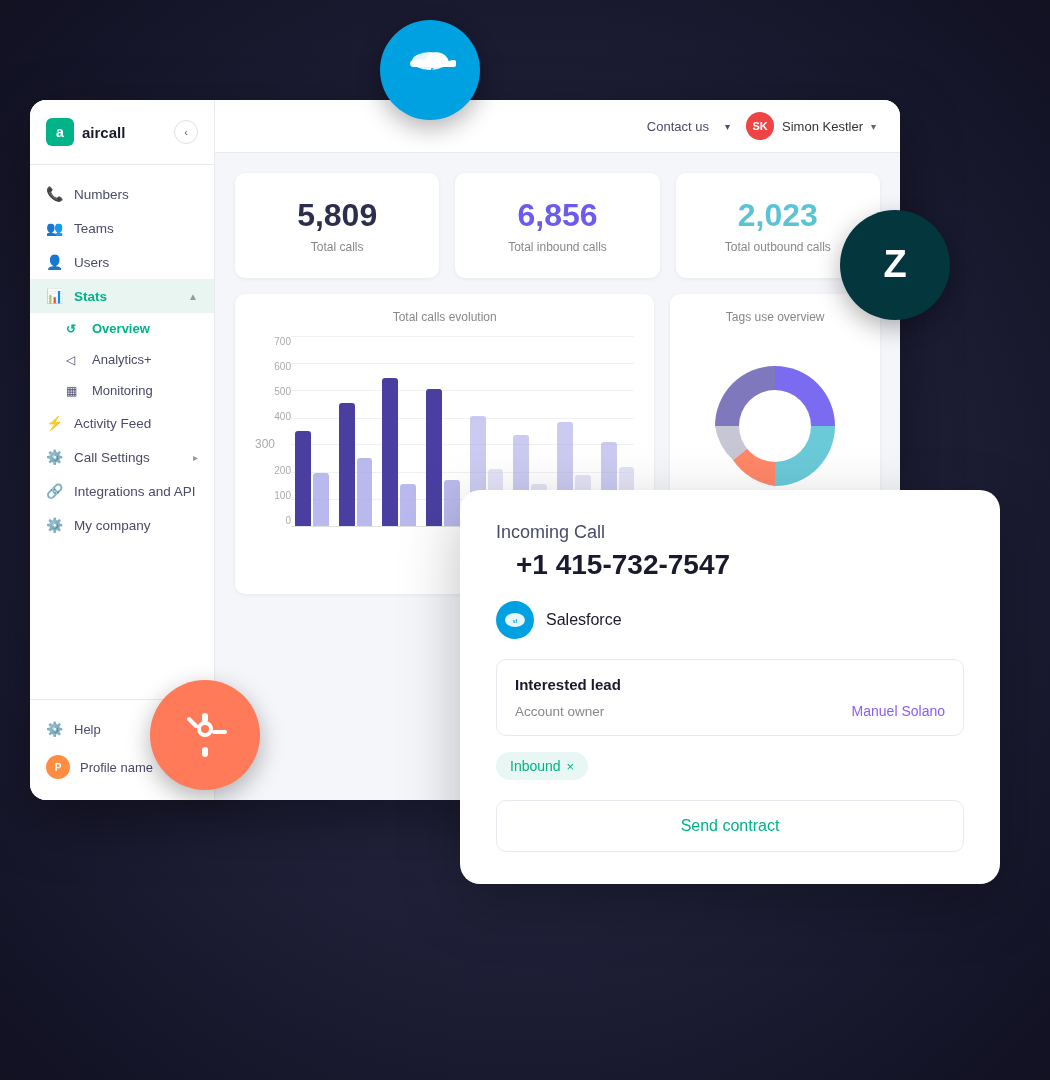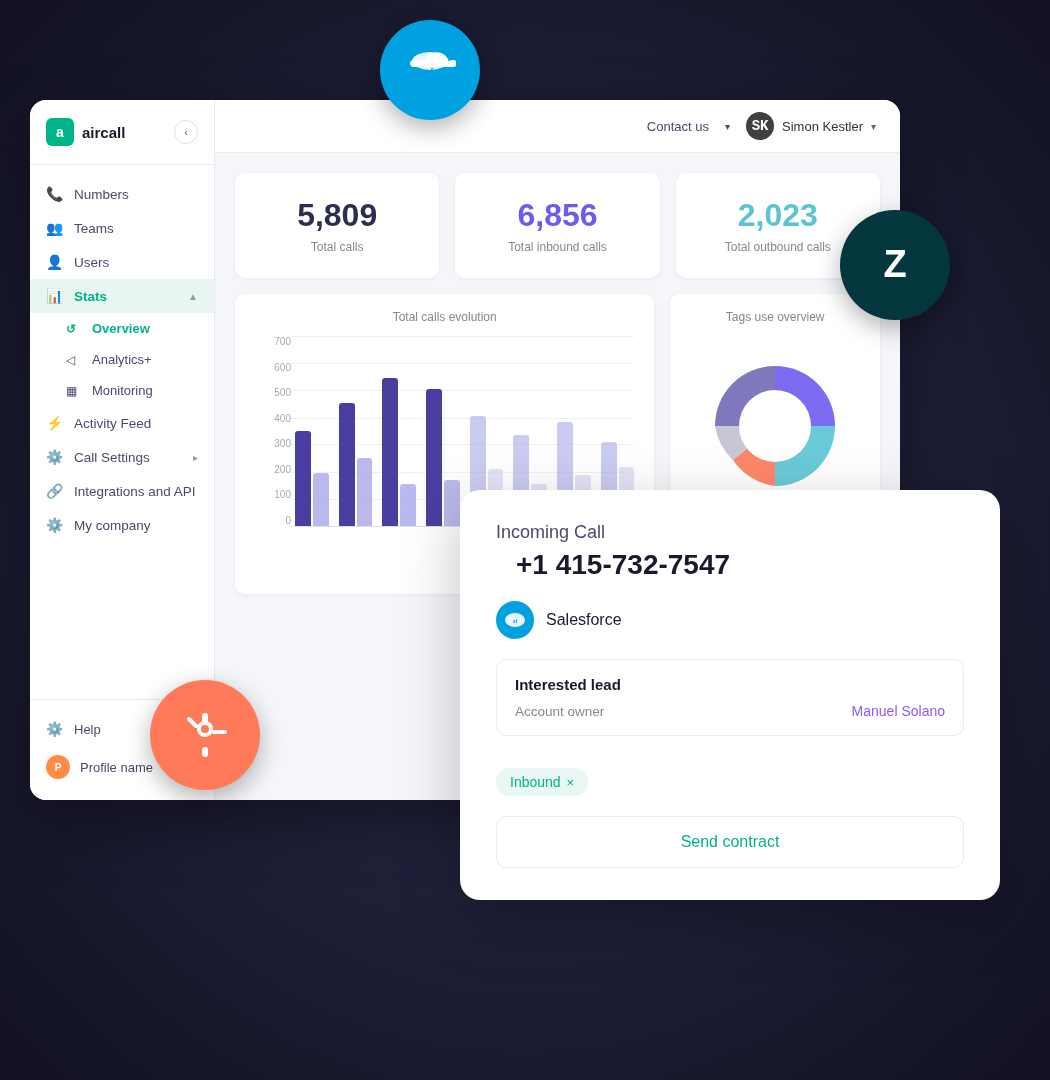--- a/index.html
+++ b/index.html
@@ -193,28 +193,27 @@
       display: flex;
       align-items: center;
       gap: 8px;
       cursor: pointer;
     }
 
     .user-avatar-small {
       width: 28px;
       height: 28px;
       border-radius: 50%;
-      background: #404040;
+      background: #ef4444;
       display: flex;
       align-items: center;
       justify-content: center;
       color: white;
-      font-size: 14px;
+      font-size: 11px;
       font-weight: bold;
-      font-family: Liberation Mono, monospace;
     }
 
     .user-name {
       font-size: 13px;
       color: #333;
     }
 
     
     .stats-area {
       flex: 1;
@@ -401,21 +400,21 @@
       font-size: 16px;
       font-weight: 500;
       color: #1a1a2e;
     }
 
     .info-card {
       background: #fff;
       border: 1.5px solid #e8eaf0;
       border-radius: 10px;
       padding: 16px 18px;
-      margin-bottom: 32px;
+      margin-bottom: 16px;
     }
 
     .info-card-title {
       font-size: 15px;
       font-weight: 600;
       color: #1a1a2e;
       margin-bottom: 10px;
     }
 
     .info-row {
@@ -606,21 +605,21 @@
       <div class="charts-row">
         <div class="chart-card">
           <div class="chart-title">Total calls evolution</div>
           <div style="position:relative; height:220px; padding-left:40px;">
 
             <div style="position:absolute;left:0;top:0;bottom:30px;width:36px;display:flex;flex-direction:column;justify-content:space-between;">
               <span style="font-size:10px;color:#aaa;text-align:right;">700</span>
               <span style="font-size:10px;color:#aaa;text-align:right;">600</span>
               <span style="font-size:10px;color:#aaa;text-align:right;">500</span>
               <span style="font-size:10px;color:#aaa;text-align:right;">400</span>
-              <span style="font-size:10px;color:#aaa;text-align:right;">300</span>
+              <span style="font-size:12px;color:#aaa;">300</span>
               <span style="font-size:10px;color:#aaa;text-align:right;">200</span>
               <span style="font-size:10px;color:#aaa;text-align:right;">100</span>
               <span style="font-size:10px;color:#aaa;text-align:right;">0</span>
             </div>
 
             <div style="position:absolute;left:36px;right:0;top:0;bottom:30px;">
               <div style="position:absolute;top:0;left:0;right:0;border-top:1px solid #f0f0f0;"></div>
               <div style="position:absolute;top:14.3%;left:0;right:0;border-top:1px solid #f0f0f0;"></div>
               <div style="position:absolute;top:28.6%;left:0;right:0;border-top:1px solid #f0f0f0;"></div>
               <div style="position:absolute;top:42.9%;left:0;right:0;border-top:1px solid #f0f0f0;"></div>

